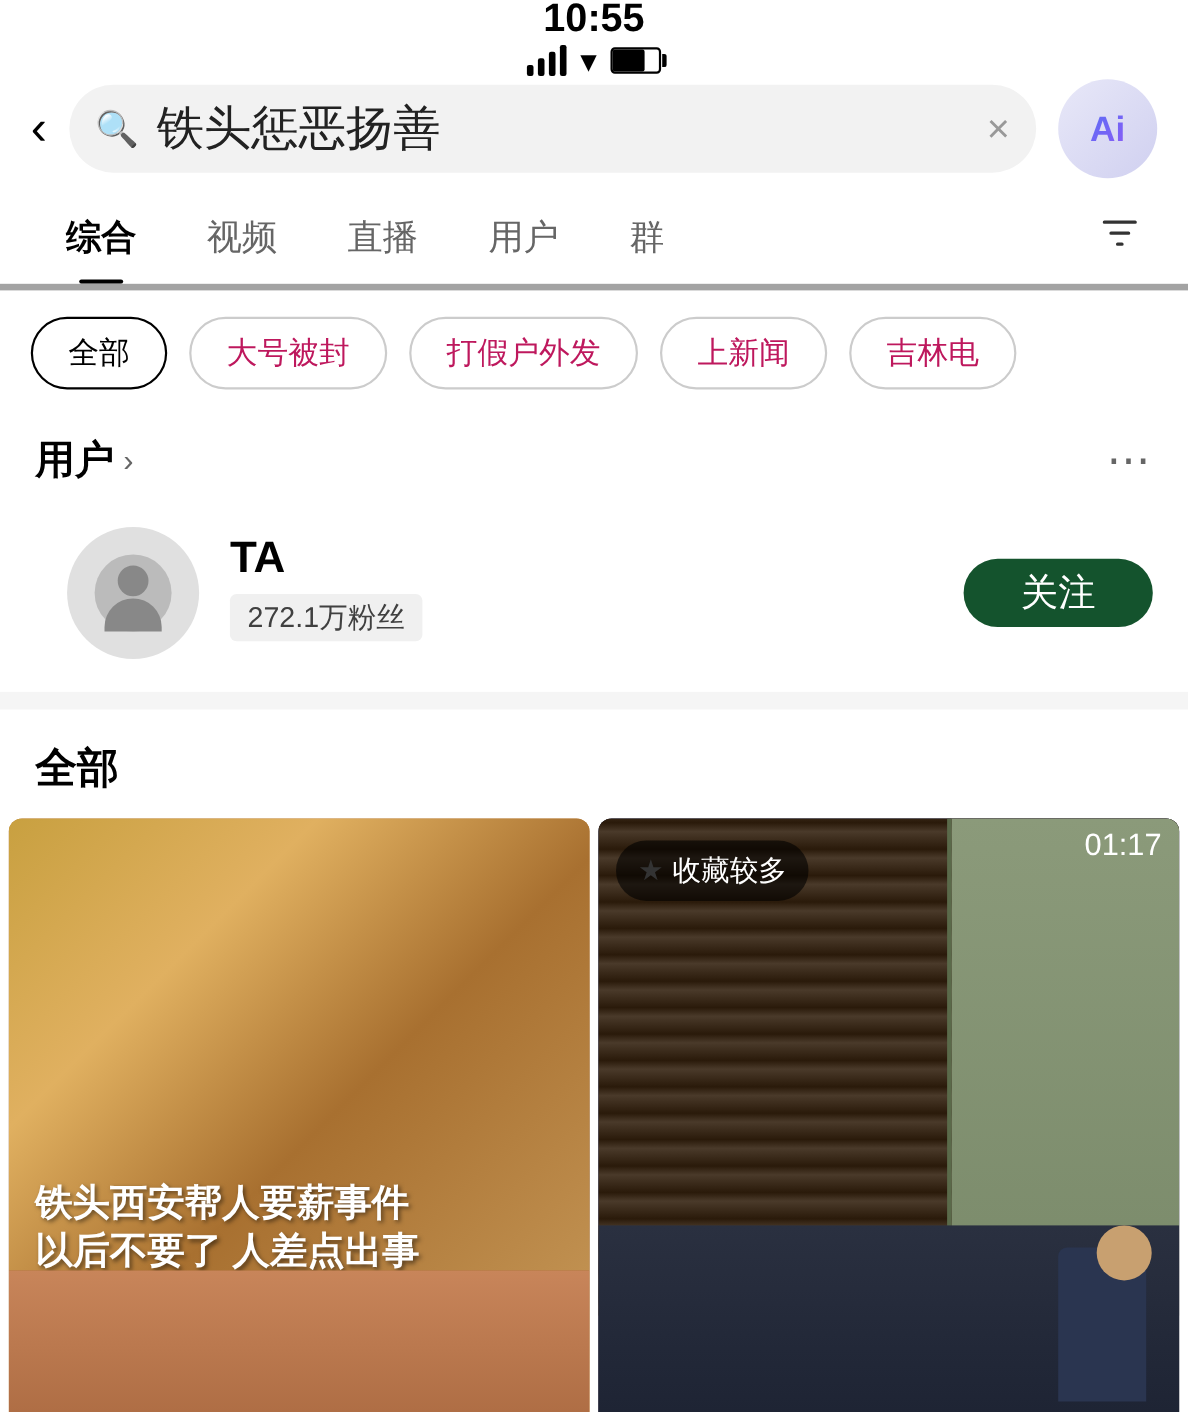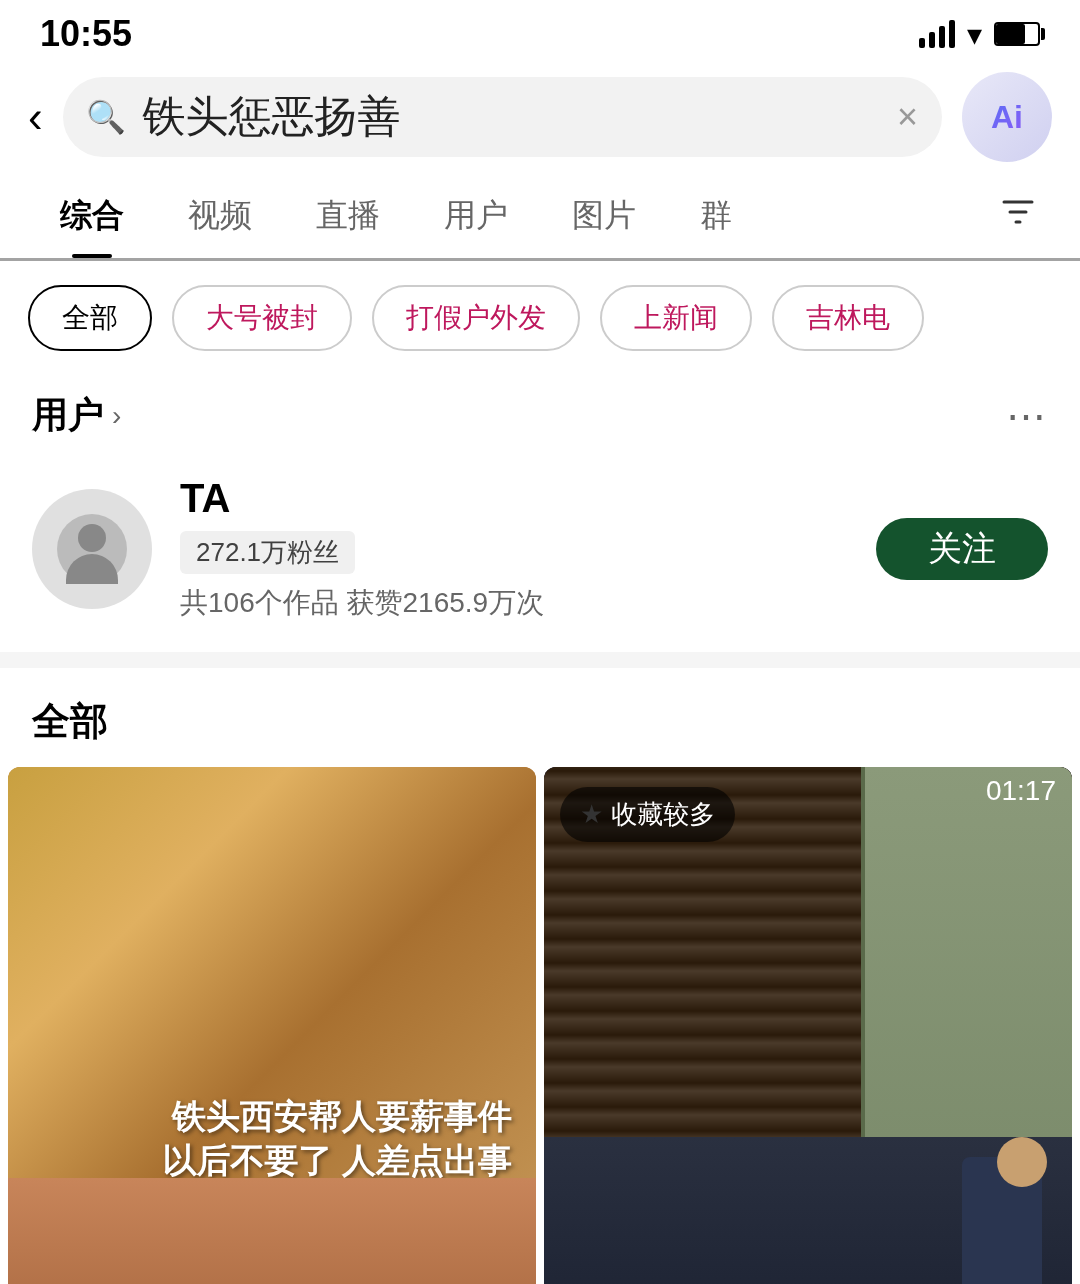--- a/index.html
+++ b/index.html
@@ -8,24 +8,25 @@
       font-family: -apple-system, "PingFang SC", "Helvetica Neue", sans-serif;
       background: #fff;
       width: 1080px;
       min-height: 1284px;
       overflow-x: hidden;
     }
 
     
     .status-bar {
       display: flex;
-      justify-content: space-between;
+      justify-content: center;
       align-items: center;
       padding: 18px 40px 10px;
       height: 60px;
+      flex-direction: column;
     }
     .status-time {
       font-size: 36px;
       font-weight: 700;
       color: #000;
     }
     .status-icons {
       display: flex;
       align-items: center;
       gap: 12px;
@@ -129,21 +130,21 @@
       background: linear-gradient(135deg, #5b6ef5, #8b5cf6);
       -webkit-background-clip: text;
       -webkit-text-fill-color: transparent;
     }
 
     
     .tabs-row {
       display: flex;
       align-items: center;
       padding: 0 28px;
-      border-bottom: 3px solid #a3a3a3;
+      border-bottom: 6px solid #a3a3a3;
       overflow-x: auto;
     }
     .tabs-row::-webkit-scrollbar { display: none; }
     .tab-item {
       padding: 20px 32px;
       font-size: 32px;
       color: #666;
       cursor: pointer;
       white-space: nowrap;
       flex-shrink: 0;
@@ -225,20 +226,21 @@
       cursor: pointer;
       letter-spacing: 2px;
     }
 
     
     .user-card {
       display: flex;
       align-items: center;
       padding: 20px 32px 30px;
       gap: 28px;
+      margin-left: 29px;
     }
     .user-avatar {
       width: 120px;
       height: 120px;
       border-radius: 50%;
       background: #e0e0e0;
       display: flex;
       align-items: center;
       justify-content: center;
       flex-shrink: 0;
@@ -346,21 +348,21 @@
       position: relative;
       overflow: hidden;
     }
     .video-overlay-text {
       position: absolute;
       top: 50%;
       left: 0;
       right: 0;
       transform: translateY(-60%);
       padding: 20px 24px;
-      text-align: right;
+      text-align: left;
     }
     .video-title-cn {
       font-size: 34px;
       font-weight: 900;
       color: #fff;
       line-height: 1.3;
       text-shadow: 2px 2px 4px rgba(0,0,0,0.5);
     }
 
     
@@ -449,21 +451,20 @@
   <div class="ai-btn">
     <span class="ai-btn-text">Ai</span>
   </div>
 </div>
 
 <div class="tabs-row">
   <div class="tab-item active">综合</div>
   <div class="tab-item">视频</div>
   <div class="tab-item">直播</div>
   <div class="tab-item">用户</div>
-  <div class="tab-item">图片</div>
   <div class="tab-item">群</div>
   <div class="filter-icon-wrap">
     <svg width="36" height="36" viewBox="0 0 36 36" fill="none">
       <path d="M4 8h28M10 18h16M16 28h4" stroke="#333" stroke-width="3" stroke-linecap="round"></path>
     </svg>
   </div>
 </div>
 
 <div class="filter-tags">
   <div class="filter-tag selected">全部</div>
@@ -481,21 +482,20 @@
   <span class="more-dots">⋯</span>
 </div>
 
 <div class="user-card">
   <div class="user-avatar">
     <div class="avatar-placeholder"></div>
   </div>
   <div class="user-info">
     <div class="user-name">TA</div>
     <div class="user-fans-badge">272.1万粉丝</div>
-    <div class="user-stats">共106个作品 获赞2165.9万次</div>
   </div>
   <button class="follow-btn">关注</button>
 </div>
 
 <div class="section-divider"></div>
 
 <div class="all-section-title">全部</div>
 
 <div class="video-grid">
 

